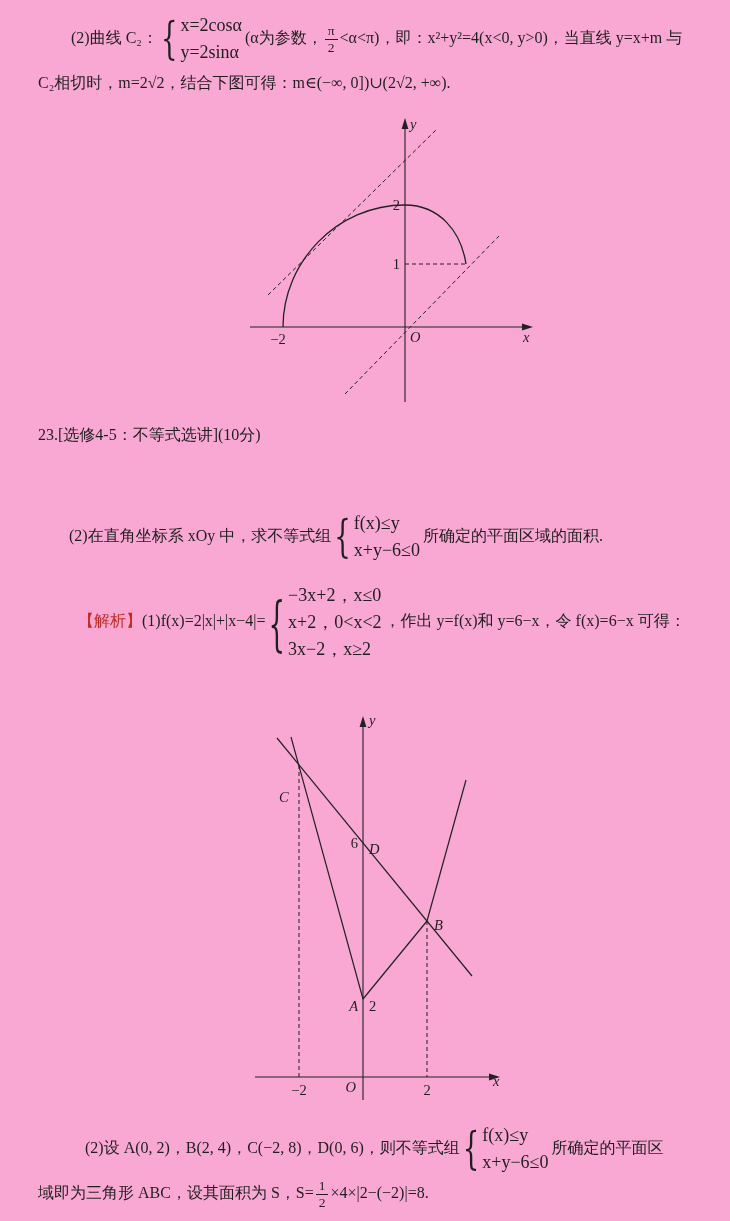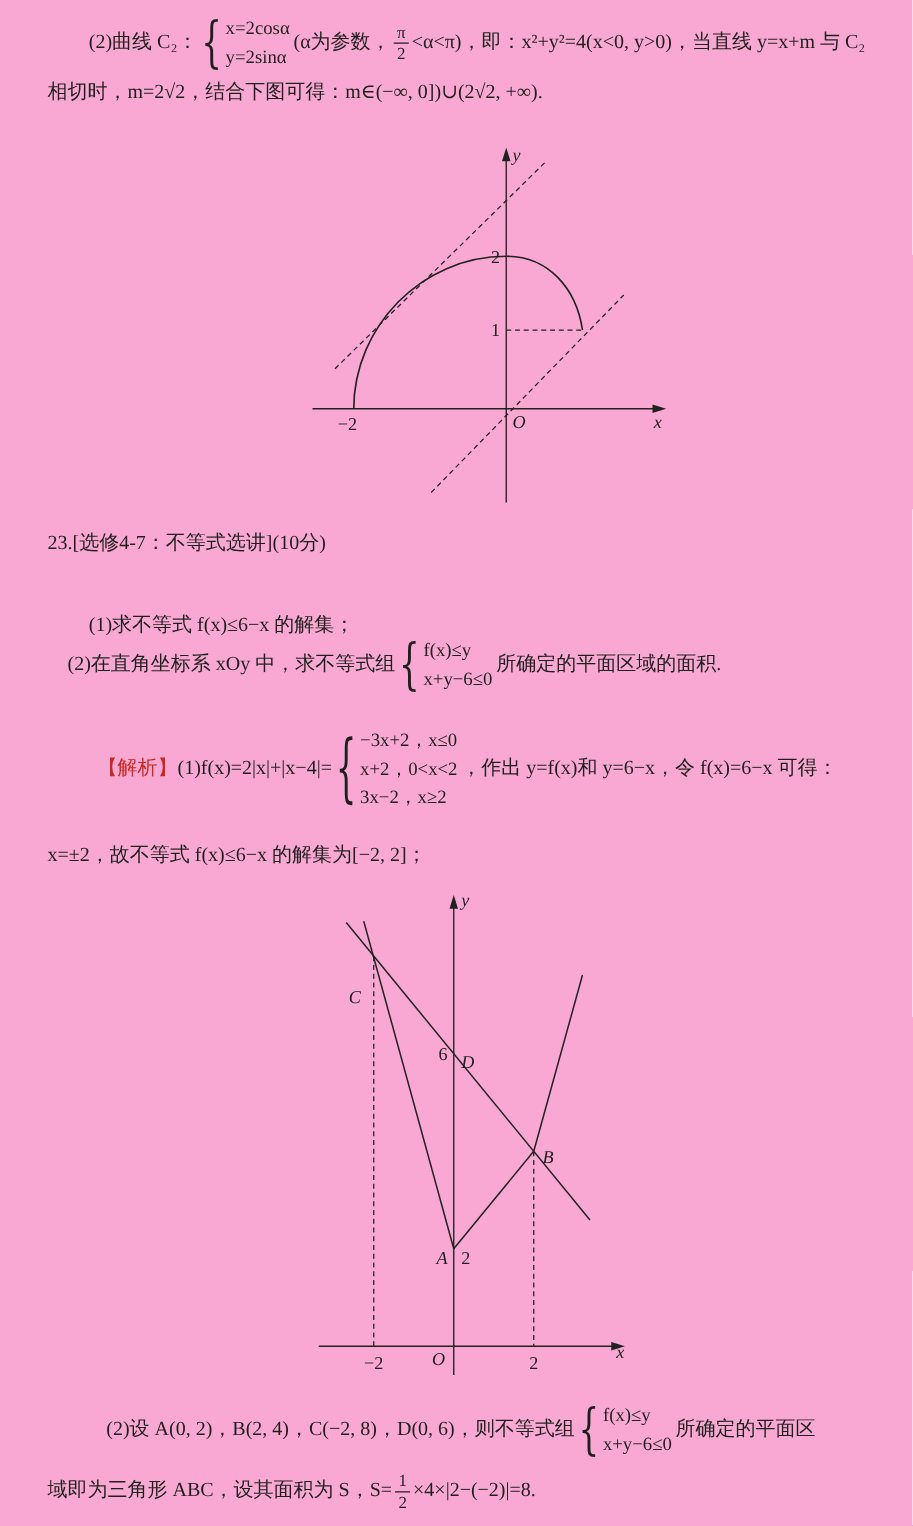--- a/index.html
+++ b/index.html
@@ -6,21 +6,21 @@
   .page{position:relative;width:730px;height:1221px;background:#f9a8d4;color:#1f1f1f;
         font-family:"Liberation Serif","DejaVu Serif",serif;font-size:16px;overflow:hidden;}
   .para{position:absolute;line-height:34px;}
   .indent2{text-indent:33px;}
   
   .cases{display:inline-flex;align-items:center;vertical-align:middle;margin:0 3px;text-indent:0;}
   .brace{display:inline-block;font-family:"DejaVu Serif",serif;line-height:1;}
   .c2 .brace{font-size:26px;transform:scaleY(1.7);}
   .c3 .brace{font-size:26px;transform:scaleY(2.3);}
   .cases .lines{display:inline-flex;flex-direction:column;justify-content:flex-start;
-                line-height:1.5;font-size:15px;margin-left:3px;text-indent:0;text-align:left;}
+                line-height:1.5;font-size:18px;margin-left:3px;text-indent:0;text-align:left;}
   
   .frac{display:inline-flex;flex-direction:column;align-items:center;vertical-align:middle;
         line-height:1.15;font-size:13.5px;margin:0 2px;text-indent:0;}
   .frac>span{padding:0 3px;display:block;}
   .frac .den{border-top:1px solid #1f1f1f;}
   .red{color:#c8281e;}
   
   svg.fig{position:absolute;overflow:visible;}
   .axis{fill:none;stroke:#222;stroke-width:1.1;}
   .curve{fill:none;stroke:#222;stroke-width:1.3;}
@@ -59,47 +59,41 @@
     <line class="dash" x1="165" y1="152" x2="226" y2="152"></line>
     <text class="it" x="170" y="17">y</text>
     <text class="it" x="283" y="230">x</text>
     <text class="it" x="170" y="230">O</text>
     <text x="160" y="98" text-anchor="end">2</text>
     <text x="160" y="157" text-anchor="end">1</text>
     <text x="38" y="232" text-anchor="middle">−2</text>
   </svg>
 
   <div class="para" style="top:418px;left:38px;width:656px;">
-    <span>23.[选修4-7：不等式选讲](10分)</span>
+    <span>23.[选修4-5：不等式选讲](10分)</span>
   </div>
-  <div class="para" style="top:484px;left:71px;width:630px;">
-    <span>(1)求不等式 f(x)≤6−x 的解集；</span>
-  </div>
-  <div class="para" style="top:510px;left:54px;width:640px;">
+  <div class="para" style="top:510px;left:69px;width:640px;">
     <span>(2)在直角坐标系 xOy 中，求不等式组</span><span class="cases c2">
         <span class="brace">{</span>
         <span class="lines">
           <span>f(x)≤y</span>
           <span>x+y−6≤0</span>
         </span>
       </span><span>所确定的平面区域的面积.</span>
   </div>
 
   <div class="para" style="top:582px;left:30px;width:672px;text-indent:48px;">
     <span class="red">【解析】</span><span>(1)f(x)=2|x|+|x−4|=</span><span class="cases c3">
         <span class="brace">{</span>
         <span class="lines">
           <span>−3x+2，x≤0</span>
           <span>x+2，0&lt;x&lt;2</span>
           <span>3x−2，x≥2</span>
         </span>
       </span><span>，作出 y=f(x)和 y=6−x，令 f(x)=6−x 可得：</span>
-  </div>
-  <div class="para" style="top:668px;left:38px;width:656px;">
-    <span>x=±2，故不等式 f(x)≤6−x 的解集为[−2, 2]；</span>
   </div>
 
   <svg class="fig" style="top:712px;left:250px;" width="270" height="398" viewBox="0 0 270 398">
     <line class="axis" x1="5" y1="365" x2="246" y2="365"></line>
     <polygon class="ah" points="250,365 239,361.6 239,368.4"></polygon>
     <line class="axis" x1="113" y1="8" x2="113" y2="388"></line>
     <polygon class="ah" points="113,4 109.6,15 116.4,15"></polygon>
     <line class="solid" x1="41" y1="25" x2="113" y2="287"></line>
     <line class="solid" x1="27" y1="26" x2="222" y2="264"></line>
     <line class="solid" x1="113" y1="287" x2="177" y2="209"></line>

